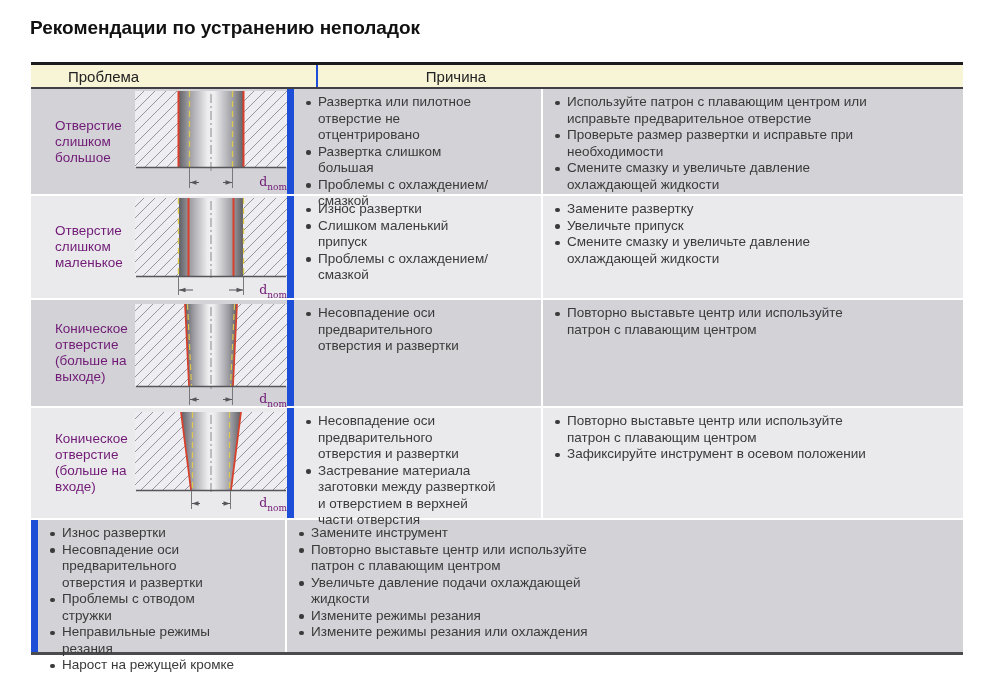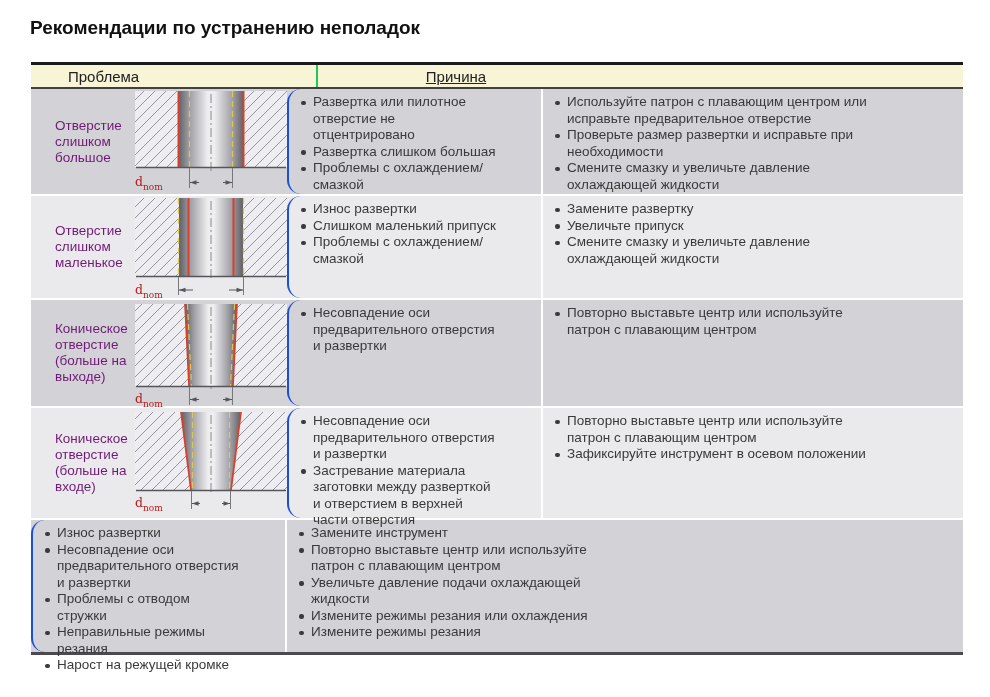--- a/index.html
+++ b/index.html
@@ -8,41 +8,41 @@
   .page { position:relative; width:990px; height:697px; background:#fff; }
 
   .page-title { position:absolute; left:30px; top:17px; font-size:19px; font-weight:bold; color:#111; }
 
   .tbl { position:absolute; left:31px; top:62px; width:932px;
          border-top:3px solid #1b1b1e; border-bottom:3px solid #4a4a4f; }
 
   .thead { display:flex; background:#f8f4d6; height:24px; border-bottom:2px solid #3f3f44;padding-left:29px; }
   .th { font-size:15px; color:#222; display:flex; align-items:center; }
   .th.c1 { width:256px; padding-left:8px; }
-  .th.c2 { width:278px; justify-content:center; border-left:2px solid #22c55e;text-decoration:underline; }
+  .th.c2 { width:278px; justify-content:center; border-left:2px solid #1d4ed8; }
   .th.c3 { width:398px; justify-content:center; border-left:2px solid #fff; }
 
   .row { display:flex; }
   .row + .row { border-top:2px solid #fff; }
   .shade-dark { background:#d2d2d7; }
   .shade-light { background:#eaeaed; }
   .r1 { height:105px; } .r2 { height:104px; } .r3 { height:108px; }
   .r4 { height:112px; } .r5 { height:134px; }
 
   .td { position:relative; }
   .col-problem { width:256px; display:flex; align-items:center; }
-  .col-cause   { width:254px; border-left:2px solid #1d4ed8;border-radius:14px; }
+  .col-cause   { width:254px; border-left:7px solid #1d4ed8; }
   .col-solution{ width:398px; border-left:2px solid #fff; }
 
   .prob-label { width:100px; padding-left:24px; font-size:13.5px; line-height:16px; color:#701a75; }
 
   .diagram { position:absolute; right:0; top:0; bottom:0; width:152px; }
   .diagram svg { display:block; }
-  .dim { position:absolute; left:0; width:152px; text-align:left;
-         font-family:"DejaVu Serif", serif; font-size:12.5px; line-height:13px; color:#b91c1c; }
+  .dim { position:absolute; left:0; width:152px; text-align:right;
+         font-family:"DejaVu Serif", serif; font-size:12.5px; line-height:13px; color:#701a75; }
   .dim sub { font-size:9px; }
 
   ul.blist { list-style:none; padding:5px 42px 4px 10px; }
   ul.blist.sol { padding-right:50px; }
   ul.blist li { position:relative; padding-left:14px; font-size:13.5px; line-height:16.5px; color:#3a3a3a; }
   ul.blist li::before { content:""; position:absolute; left:2px; top:6.5px;
                         width:4.5px; height:4.5px; border-radius:50%; background:#3a3a3a; }
 </style>
 </head>
 <body>
@@ -236,20 +236,20 @@
           <li>Проблемы с отводом стружки</li>
           <li>Неправильные режимы резания</li>
           <li>Нарост на режущей кромке</li>
         </ul>
       </div>
       <div class="td col-solution">
         <ul class="blist sol">
           <li>Замените инструмент</li>
           <li>Повторно выставьте центр или используйте патрон с плавающим центром</li>
           <li>Увеличьте давление подачи охлаждающей жидкости</li>
+          <li>Измените режимы резания</li>
           <li>Измените режимы резания или охлаждения</li>
-          <li>Измените режимы резания</li>
         </ul>
       </div>
     </div>
 
   </div>
 </div>
 
 </body></html>

